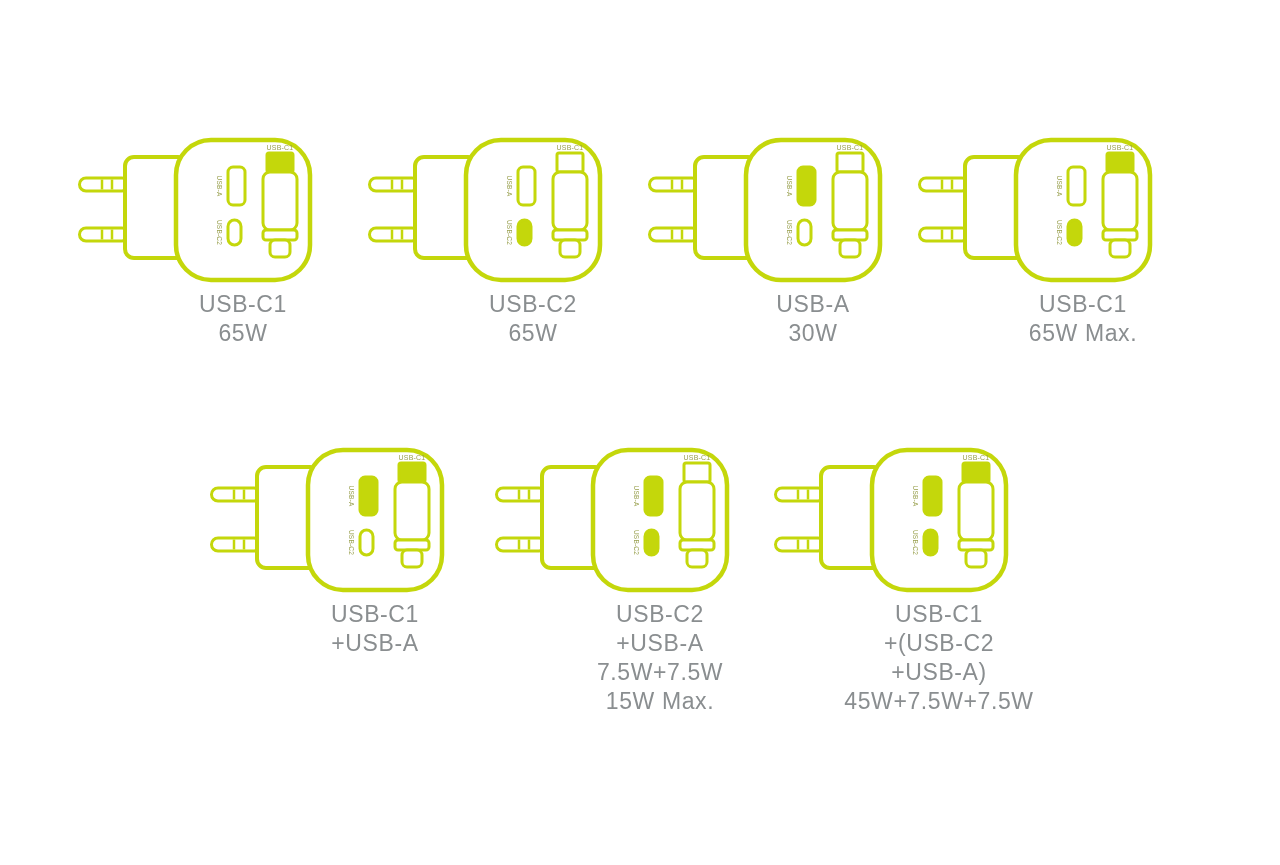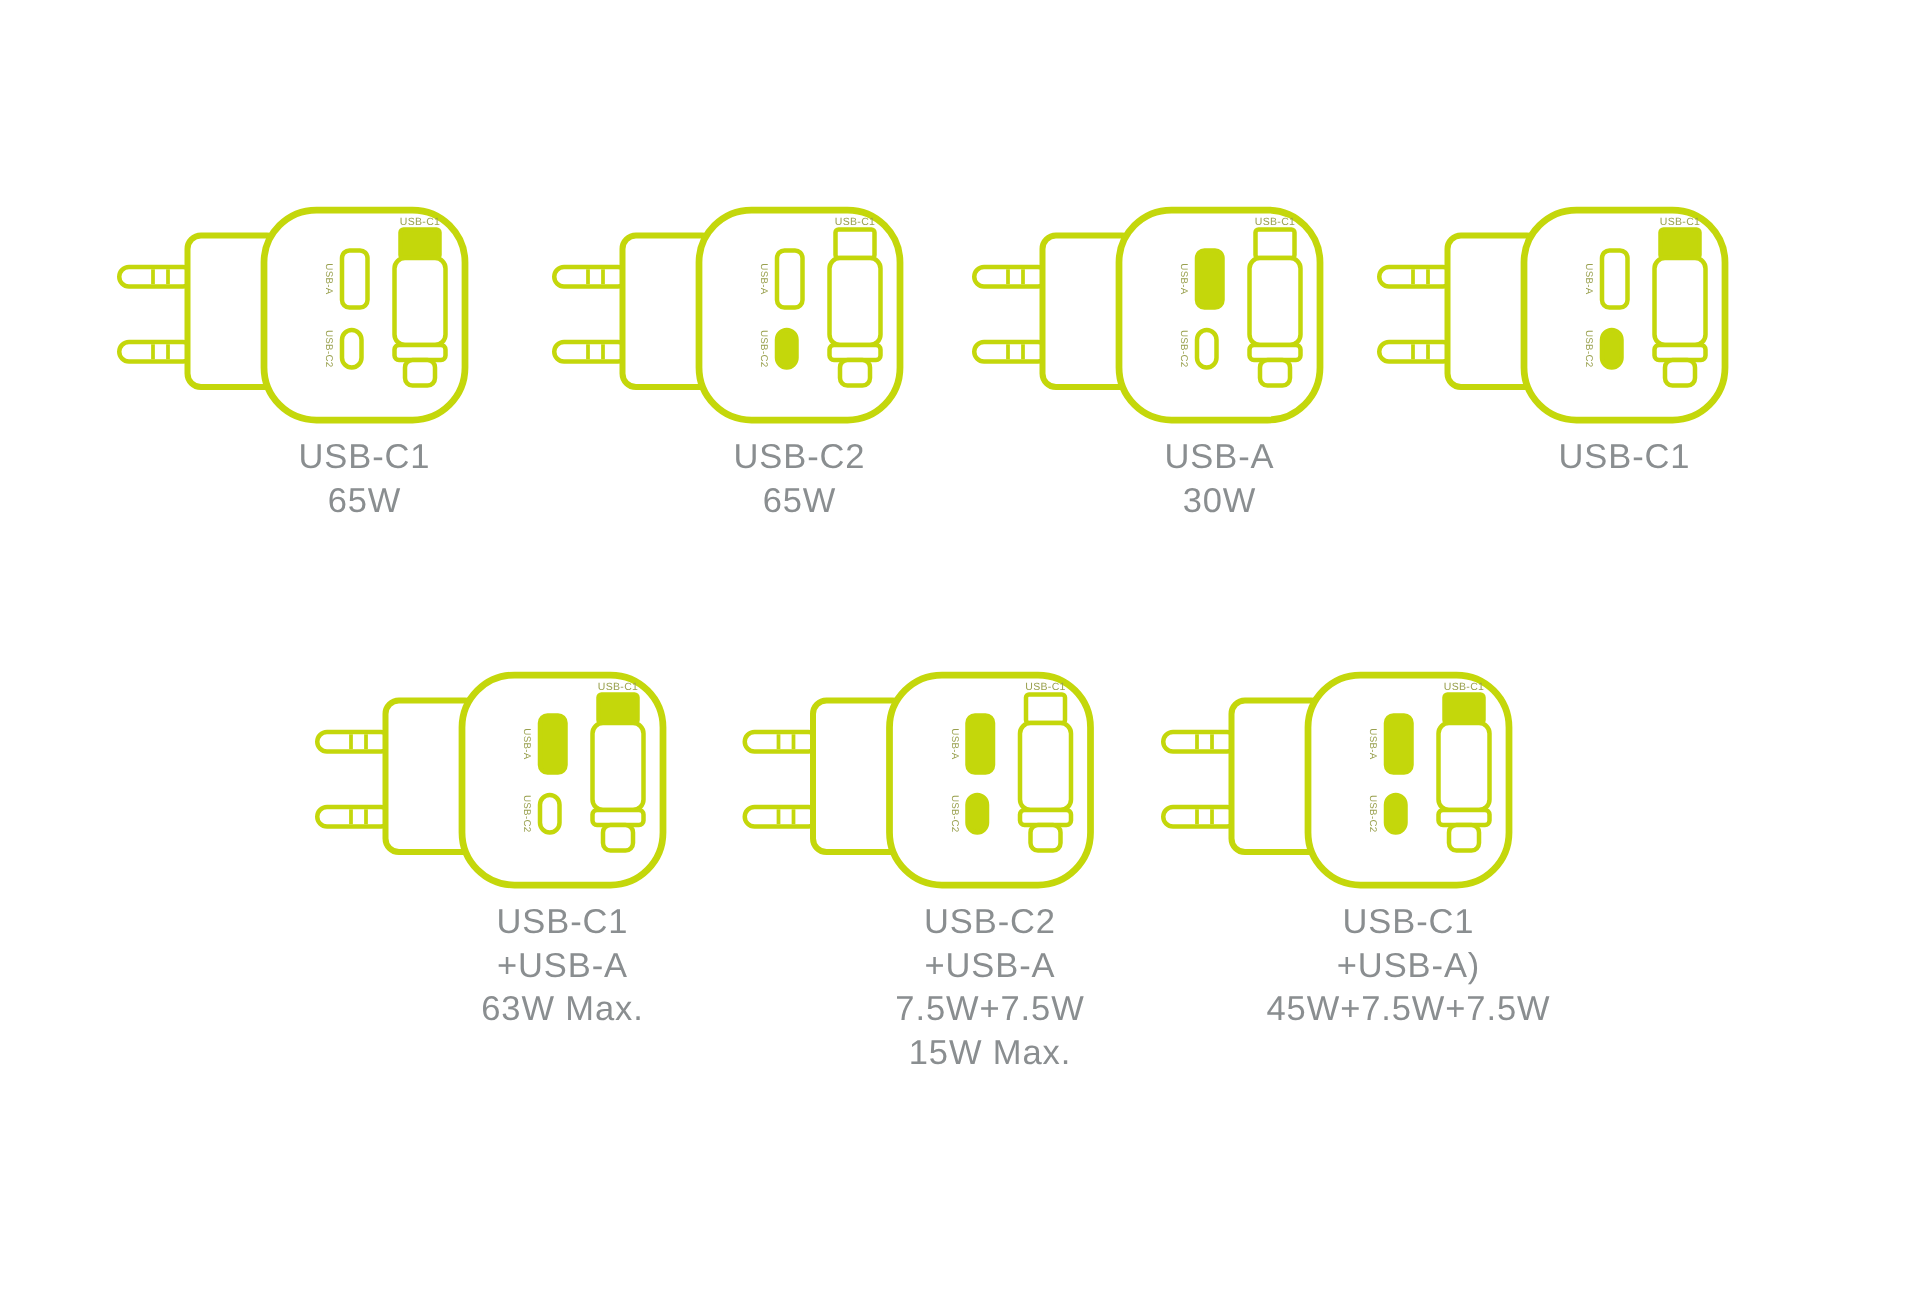--- a/index.html
+++ b/index.html
@@ -162,20 +162,21 @@
         <rect class="ol" x="185" y="92" width="34" height="10" rx="3"></rect>
         <rect class="ol" x="192" y="102" width="20" height="17" rx="5"></rect>
       </g>
 
       <text class="tinylabel c1 lbl-c1" x="202" y="12" text-anchor="middle">USB-C1</text>
       <text class="tinylabel lbl-a" x="141" y="48" text-anchor="middle" dominant-baseline="central" transform="rotate(90 141 48)">USB-A</text>
       <text class="tinylabel lbl-c2" x="141" y="94.5" text-anchor="middle" dominant-baseline="central" transform="rotate(90 141 94.5)">USB-C2</text>
     </svg>
     <div class="caption">
         <div class="cap-line">USB-C1</div>
+        <div class="cap-line">65W Max.</div>
       </div>
   </div>
     <div class="charger" style="left: 210px; top: 448px;">
     <svg class="charger-svg" viewBox="0 0 240 148" xmlns="http://www.w3.org/2000/svg">
 
       <rect class="ol" x="1.5" y="40" width="49" height="13" rx="6.5"></rect>
       <rect class="ol" x="1.5" y="90" width="49" height="13" rx="6.5"></rect>
       <line class="tick" x1="24" y1="41.5" x2="24" y2="51.5"></line>
       <line class="tick" x1="34" y1="41.5" x2="34" y2="51.5"></line>
       <line class="tick" x1="24" y1="91.5" x2="24" y2="101.5"></line>
@@ -196,21 +197,20 @@
         <rect class="ol" x="192" y="102" width="20" height="17" rx="5"></rect>
       </g>
 
       <text class="tinylabel c1 lbl-c1" x="202" y="12" text-anchor="middle">USB-C1</text>
       <text class="tinylabel lbl-a" x="141" y="48" text-anchor="middle" dominant-baseline="central" transform="rotate(90 141 48)">USB-A</text>
       <text class="tinylabel lbl-c2" x="141" y="94.5" text-anchor="middle" dominant-baseline="central" transform="rotate(90 141 94.5)">USB-C2</text>
     </svg>
     <div class="caption">
         <div class="cap-line">USB-C1</div>
         <div class="cap-line">+USB-A</div>
-        <div class="cap-line">63W Max.</div>
       </div>
   </div>
     <div class="charger" style="left: 495px; top: 448px;">
     <svg class="charger-svg" viewBox="0 0 240 148" xmlns="http://www.w3.org/2000/svg">
 
       <rect class="ol" x="1.5" y="40" width="49" height="13" rx="6.5"></rect>
       <rect class="ol" x="1.5" y="90" width="49" height="13" rx="6.5"></rect>
       <line class="tick" x1="24" y1="41.5" x2="24" y2="51.5"></line>
       <line class="tick" x1="34" y1="41.5" x2="34" y2="51.5"></line>
       <line class="tick" x1="24" y1="91.5" x2="24" y2="101.5"></line>
@@ -266,17 +266,18 @@
         <rect class="ol" x="185" y="92" width="34" height="10" rx="3"></rect>
         <rect class="ol" x="192" y="102" width="20" height="17" rx="5"></rect>
       </g>
 
       <text class="tinylabel c1 lbl-c1" x="202" y="12" text-anchor="middle">USB-C1</text>
       <text class="tinylabel lbl-a" x="141" y="48" text-anchor="middle" dominant-baseline="central" transform="rotate(90 141 48)">USB-A</text>
       <text class="tinylabel lbl-c2" x="141" y="94.5" text-anchor="middle" dominant-baseline="central" transform="rotate(90 141 94.5)">USB-C2</text>
     </svg>
     <div class="caption">
         <div class="cap-line">USB-C1</div>
+        <div class="cap-line">+(USB-C2</div>
         <div class="cap-line">+USB-A)</div>
         <div class="cap-line">45W+7.5W+7.5W</div>
       </div>
   </div>
   </div>
 
 </body></html>

